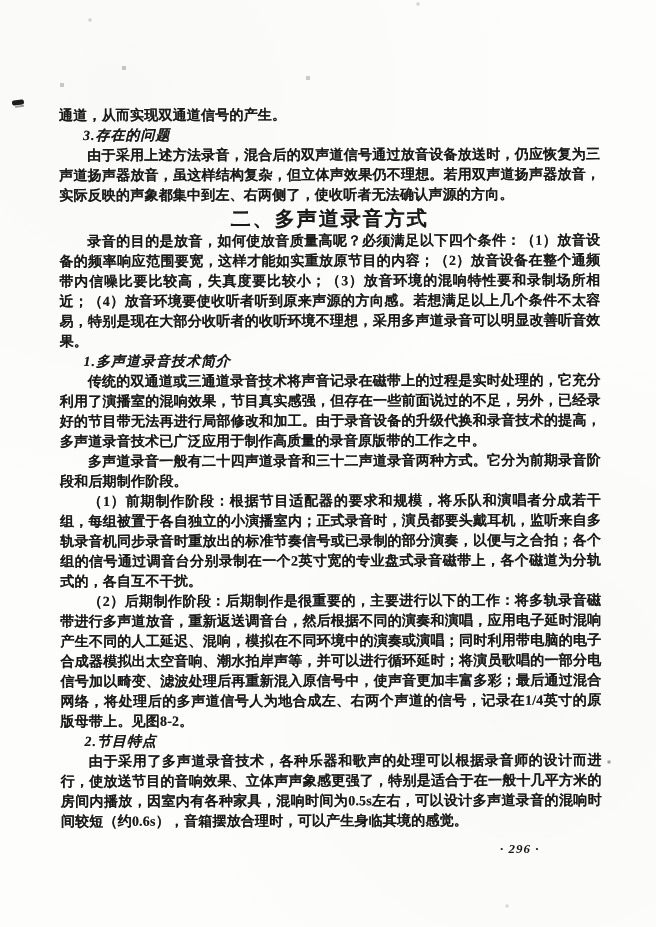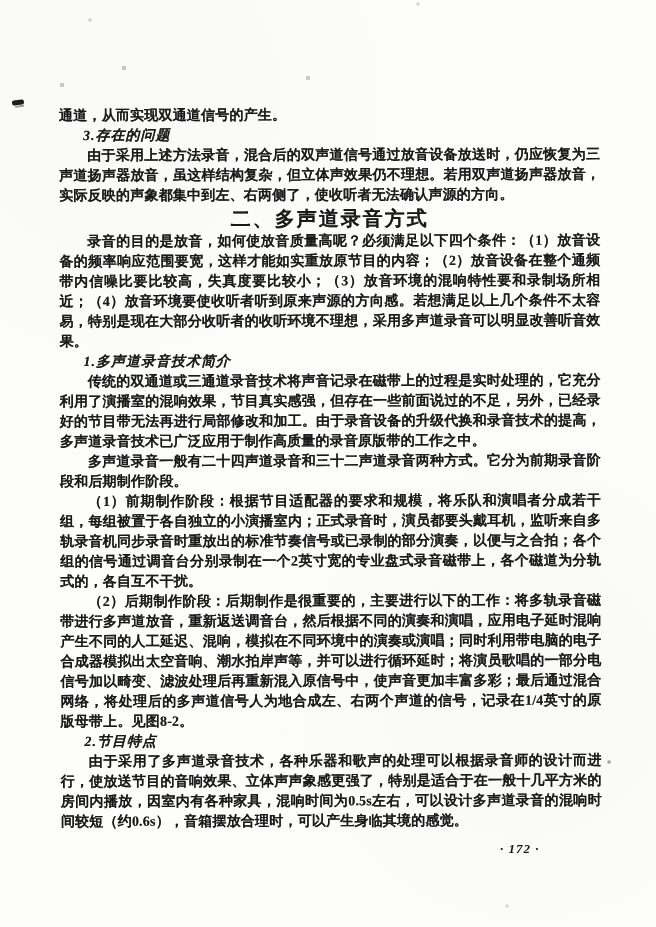--- a/index.html
+++ b/index.html
@@ -114,15 +114,15 @@
     <p class="para">录音的目的是放音，如何使放音质量高呢？必须满足以下四个条件：（1）放音设备的频率响应范围要宽，这样才能如实重放原节目的内容；（2）放音设备在整个通频带内信噪比要比较高，失真度要比较小；（3）放音环境的混响特性要和录制场所相近；（4）放音环境要使收听者听到原来声源的方向感。若想满足以上几个条件不太容易，特别是现在大部分收听者的收听环境不理想，采用多声道录音可以明显改善听音效果。</p>
     <h4 class="sub">1.多声道录音技术简介</h4>
     <p class="para">传统的双通道或三通道录音技术将声音记录在磁带上的过程是实时处理的，它充分利用了演播室的混响效果，节目真实感强，但存在一些前面说过的不足，另外，已经录好的节目带无法再进行局部修改和加工。由于录音设备的升级代换和录音技术的提高，多声道录音技术已广泛应用于制作高质量的录音原版带的工作之中。</p>
     <p class="para">多声道录音一般有二十四声道录音和三十二声道录音两种方式。它分为前期录音阶段和后期制作阶段。</p>
     <p class="para">（1）前期制作阶段：根据节目适配器的要求和规模，将乐队和演唱者分成若干组，每组被置于各自独立的小演播室内；正式录音时，演员都要头戴耳机，监听来自多轨录音机同步录音时重放出的标准节奏信号或已录制的部分演奏，以便与之合拍；各个组的信号通过调音台分别录制在一个2英寸宽的专业盘式录音磁带上，各个磁道为分轨式的，各自互不干扰。</p>
     <p class="para">（2）后期制作阶段：后期制作是很重要的，主要进行以下的工作：将多轨录音磁带进行多声道放音，重新返送调音台，然后根据不同的演奏和演唱，应用电子延时混响产生不同的人工延迟、混响，模拟在不同环境中的演奏或演唱；同时利用带电脑的电子合成器模拟出太空音响、潮水拍岸声等，并可以进行循环延时；将演员歌唱的一部分电信号加以畸变、滤波处理后再重新混入原信号中，使声音更加丰富多彩；最后通过混合网络，将处理后的多声道信号人为地合成左、右两个声道的信号，记录在1/4英寸的原版母带上。见图8-2。</p>
     <h4 class="sub">2.节目特点</h4>
     <p class="para">由于采用了多声道录音技术，各种乐器和歌声的处理可以根据录音师的设计而进行，使放送节目的音响效果、立体声声象感更强了，特别是适合于在一般十几平方米的房间内播放，因室内有各种家具，混响时间为0.5s左右，可以设计多声道录音的混响时间较短（约0.6s），音箱摆放合理时，可以产生身临其境的感觉。</p>
   </main>
 
-  <div class="pagenum">· 172 ·</div>
+  <div class="pagenum">· 296 ·</div>
 
 </div>
 
 </body></html>

